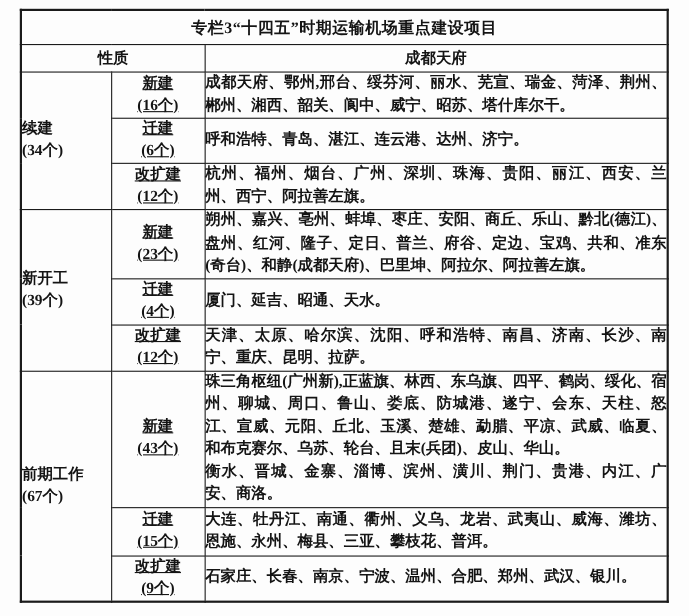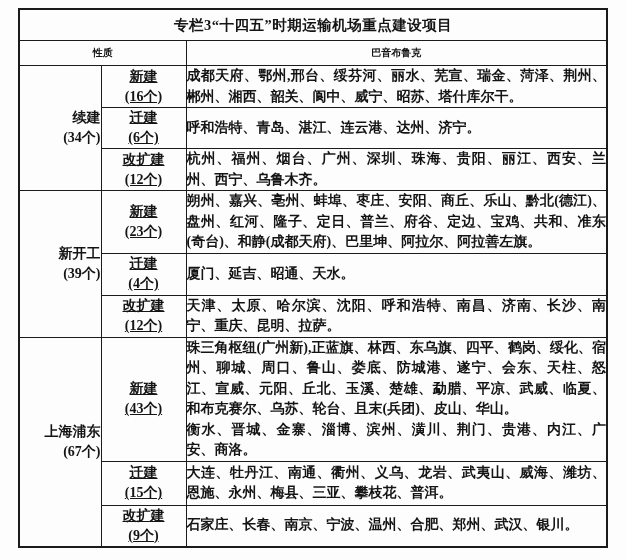--- a/index.html
+++ b/index.html
@@ -30,24 +30,24 @@
 
   .title-cell {
     height: 30px;
     text-align: center;
     font-size: 14.5px;
     letter-spacing: 0.5px;
   }
   .hdr-cell {
     height: 24px;
     text-align: center;
-    font-size: 10px;
+    font-size: 14px;
   }
   .grp-cell {
-    text-align: right;
+    text-align: left;
     font-size: 14px;
     line-height: 20px;
   }
   .type-cell {
     text-align: center;
     font-size: 14px;
     line-height: 20px;
     text-decoration: underline;
   }
   .airports-cell {
@@ -77,21 +77,21 @@
       <col class="c3">
     </colgroup>
 
   <tbody>
       <tr>
     <td colspan="3" class="title-cell">专栏3“十四五”时期运输机场重点建设项目</td>
   </tr>
 
   <tr>
     <td colspan="2" class="hdr-cell">性质</td>
-    <td class="hdr-cell">巴音布鲁克</td>
+    <td class="hdr-cell">成都天府</td>
   </tr>
 
   <tr class="r-h43">
     <td rowspan="3" class="grp-cell">
       <div>续建</div>
       <div>(34个)</div>
     </td>
     <td class="type-cell">
       <div>新建</div>
       <div>(16个)</div>
@@ -103,21 +103,21 @@
       <div>迁建</div>
       <div>(6个)</div>
     </td>
     <td class="airports-cell">呼和浩特、青岛、湛江、连云港、达州、济宁。</td>
   </tr>
   <tr class="r-h42">
     <td class="type-cell">
       <div>改扩建</div>
       <div>(12个)</div>
     </td>
-    <td class="airports-cell">杭州、福州、烟台、广州、深圳、珠海、贵阳、丽江、西安、兰州、西宁、乌鲁木齐。</td>
+    <td class="airports-cell">杭州、福州、烟台、广州、深圳、珠海、贵阳、丽江、西安、兰州、西宁、阿拉善左旗。</td>
   </tr>
 
   <tr class="r-h62">
     <td rowspan="3" class="grp-cell">
       <div>新开工</div>
       <div>(39个)</div>
     </td>
     <td class="type-cell">
       <div>新建</div>
       <div>(23个)</div>
@@ -134,21 +134,21 @@
   <tr class="r-h42">
     <td class="type-cell">
       <div>改扩建</div>
       <div>(12个)</div>
     </td>
     <td class="airports-cell">天津、太原、哈尔滨、沈阳、呼和浩特、南昌、济南、长沙、南宁、重庆、昆明、拉萨。</td>
   </tr>
 
   <tr class="r-h125">
     <td rowspan="3" class="grp-cell">
-      <div>上海浦东</div>
+      <div>前期工作</div>
       <div>(67个)</div>
     </td>
     <td class="type-cell">
       <div>新建</div>
       <div>(43个)</div>
     </td>
     <td class="airports-cell">珠三角枢纽(广州新),正蓝旗、林西、东乌旗、四平、鹤岗、绥化、宿州、聊城、周口、鲁山、娄底、防城港、遂宁、会东、天柱、怒江、宣威、元阳、丘北、玉溪、楚雄、勐腊、平凉、武威、临夏、和布克赛尔、乌苏、轮台、且末(兵团)、皮山、华山。
 衡水、晋城、金寨、淄博、滨州、潢川、荆门、贵港、内江、广安、商洛。</td>
   </tr>
   <tr class="r-h45">

